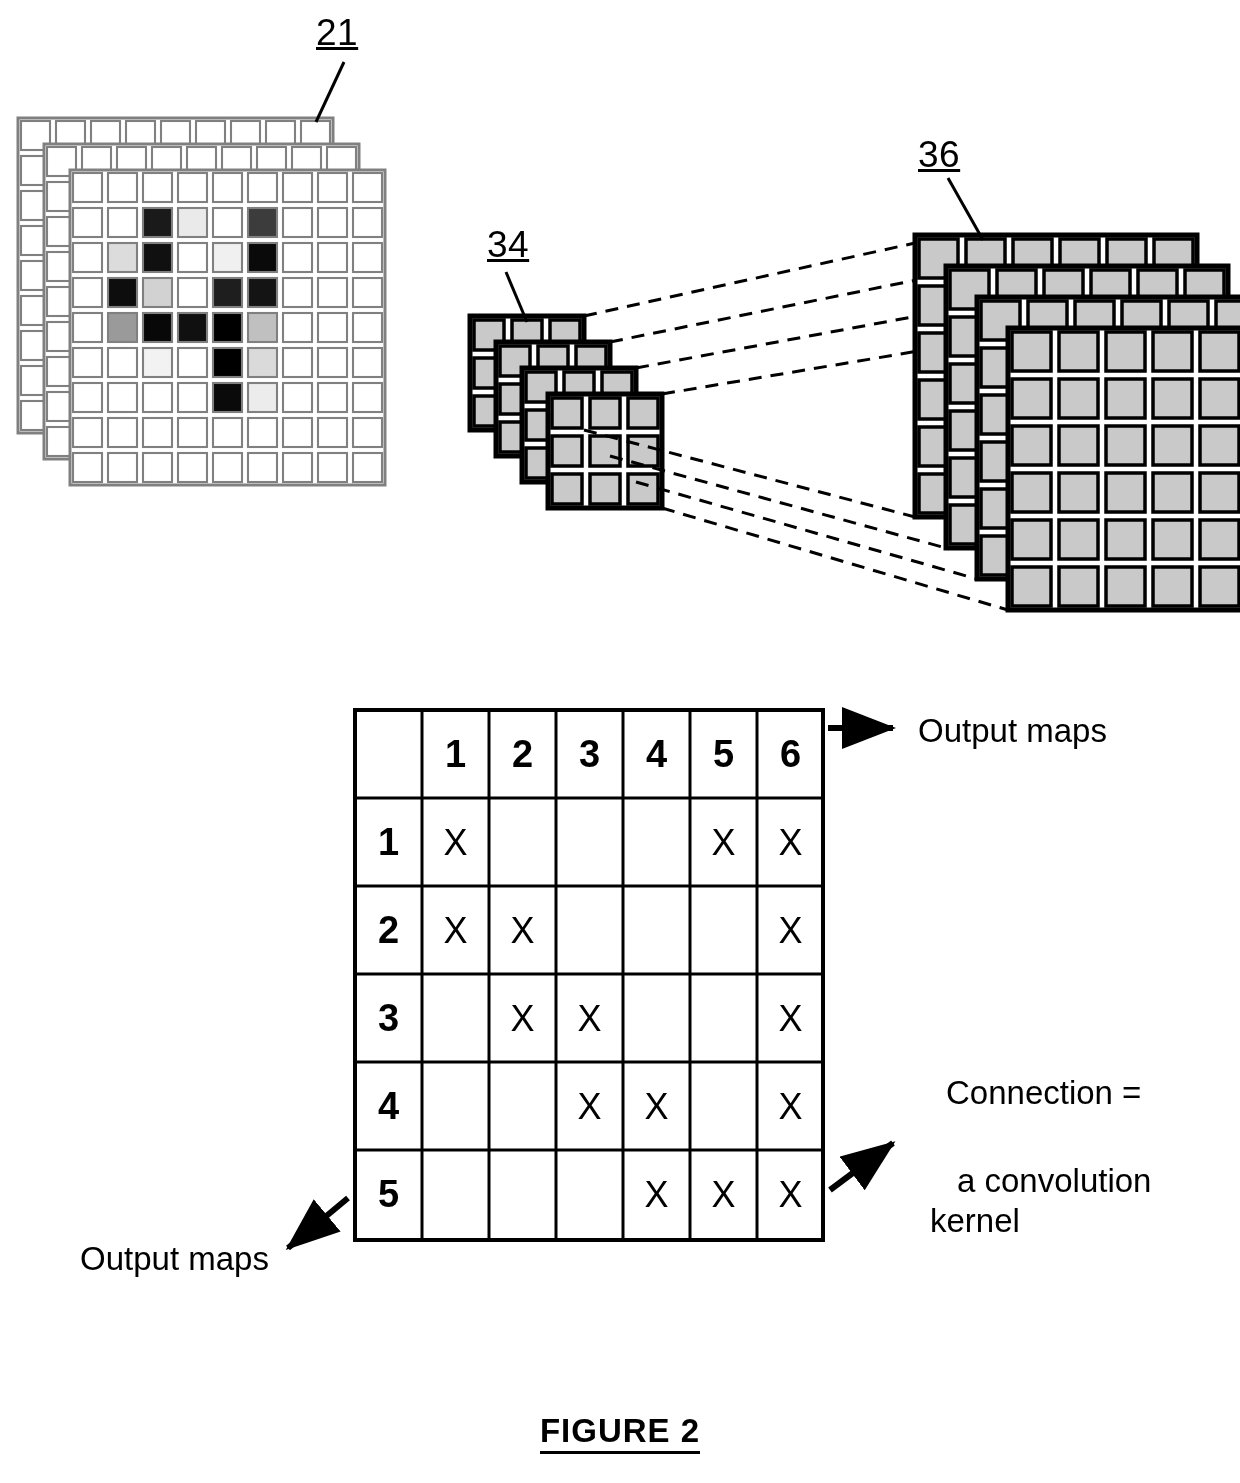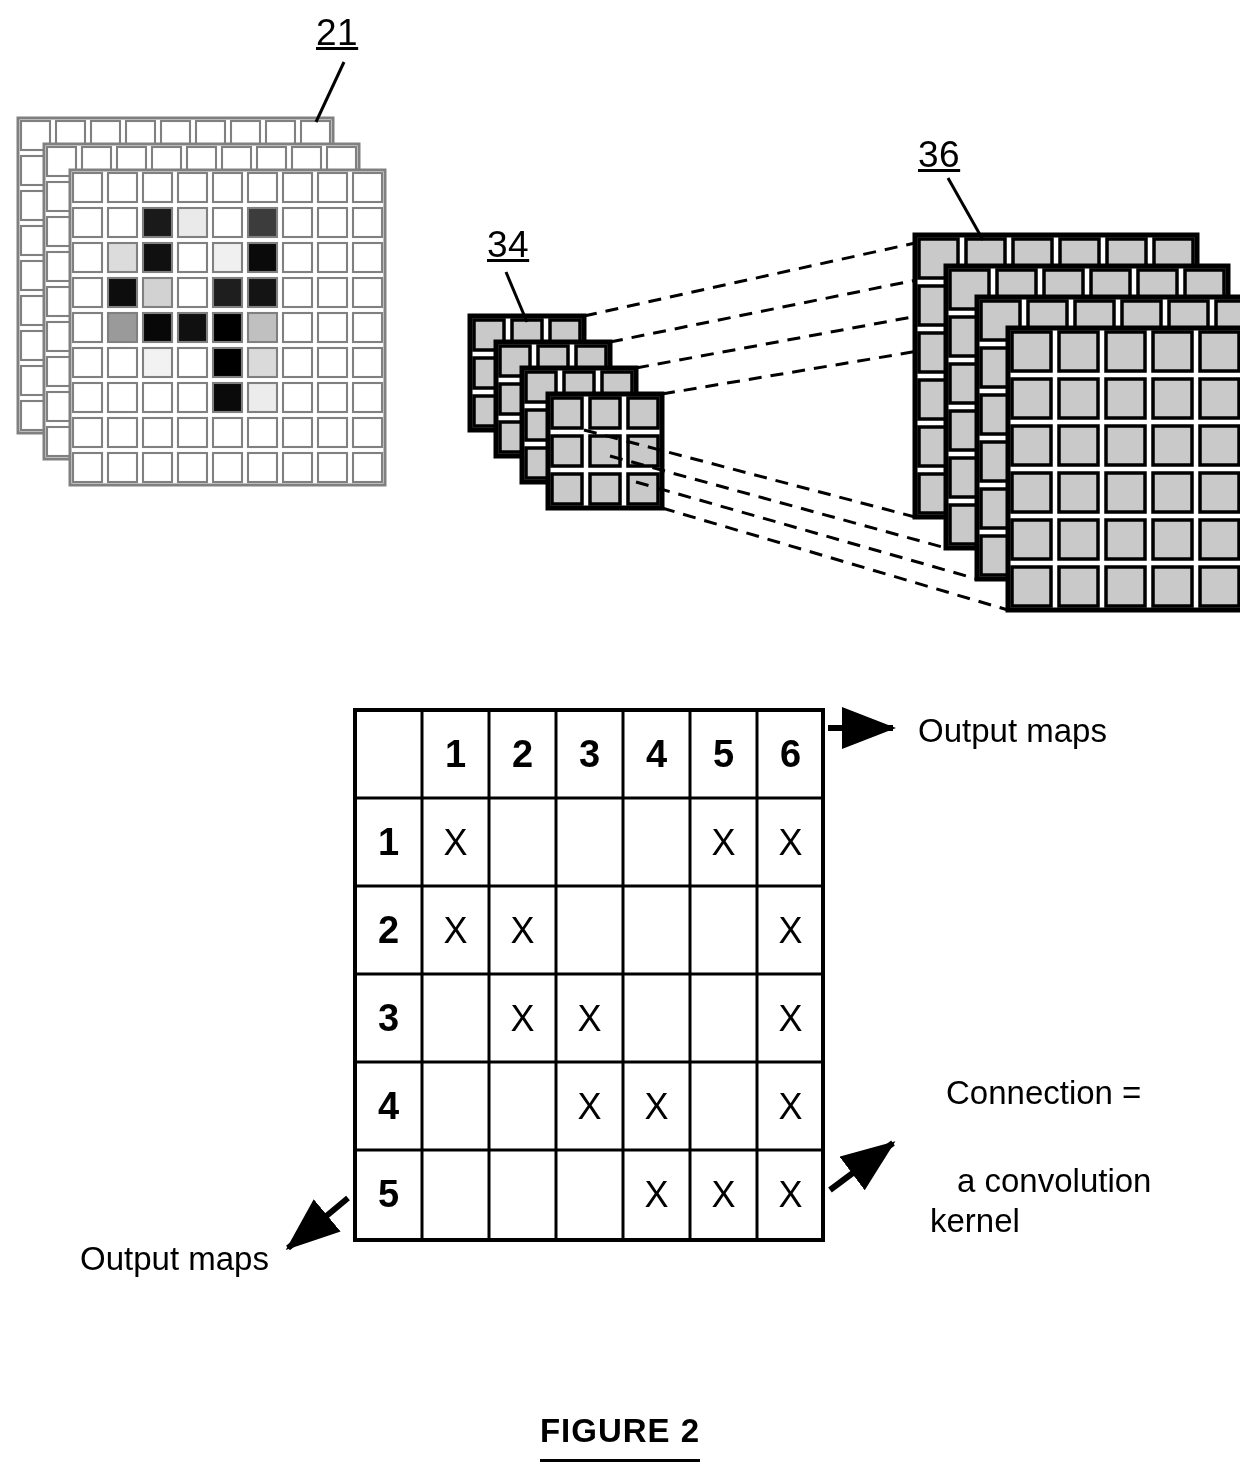--- a/index.html
+++ b/index.html
@@ -49,21 +49,21 @@
     left: 0;
     top: 1412px;
     width: 1240px;
     text-align: center;
     font-size: 33px;
     font-weight: bold;
     letter-spacing: 1px;
   }
   .fig-caption span {
     border-bottom: 3px solid #000;
-    padding-bottom: 10px;
+    padding-bottom: 2px;
   }
 </style>
 </head>
 <body>
 
 <div class="fig-root">
 
   <svg class="fig-svg" id="fig-svg" viewBox="0 0 1240 1483" xmlns="http://www.w3.org/2000/svg">
 
     <defs>

